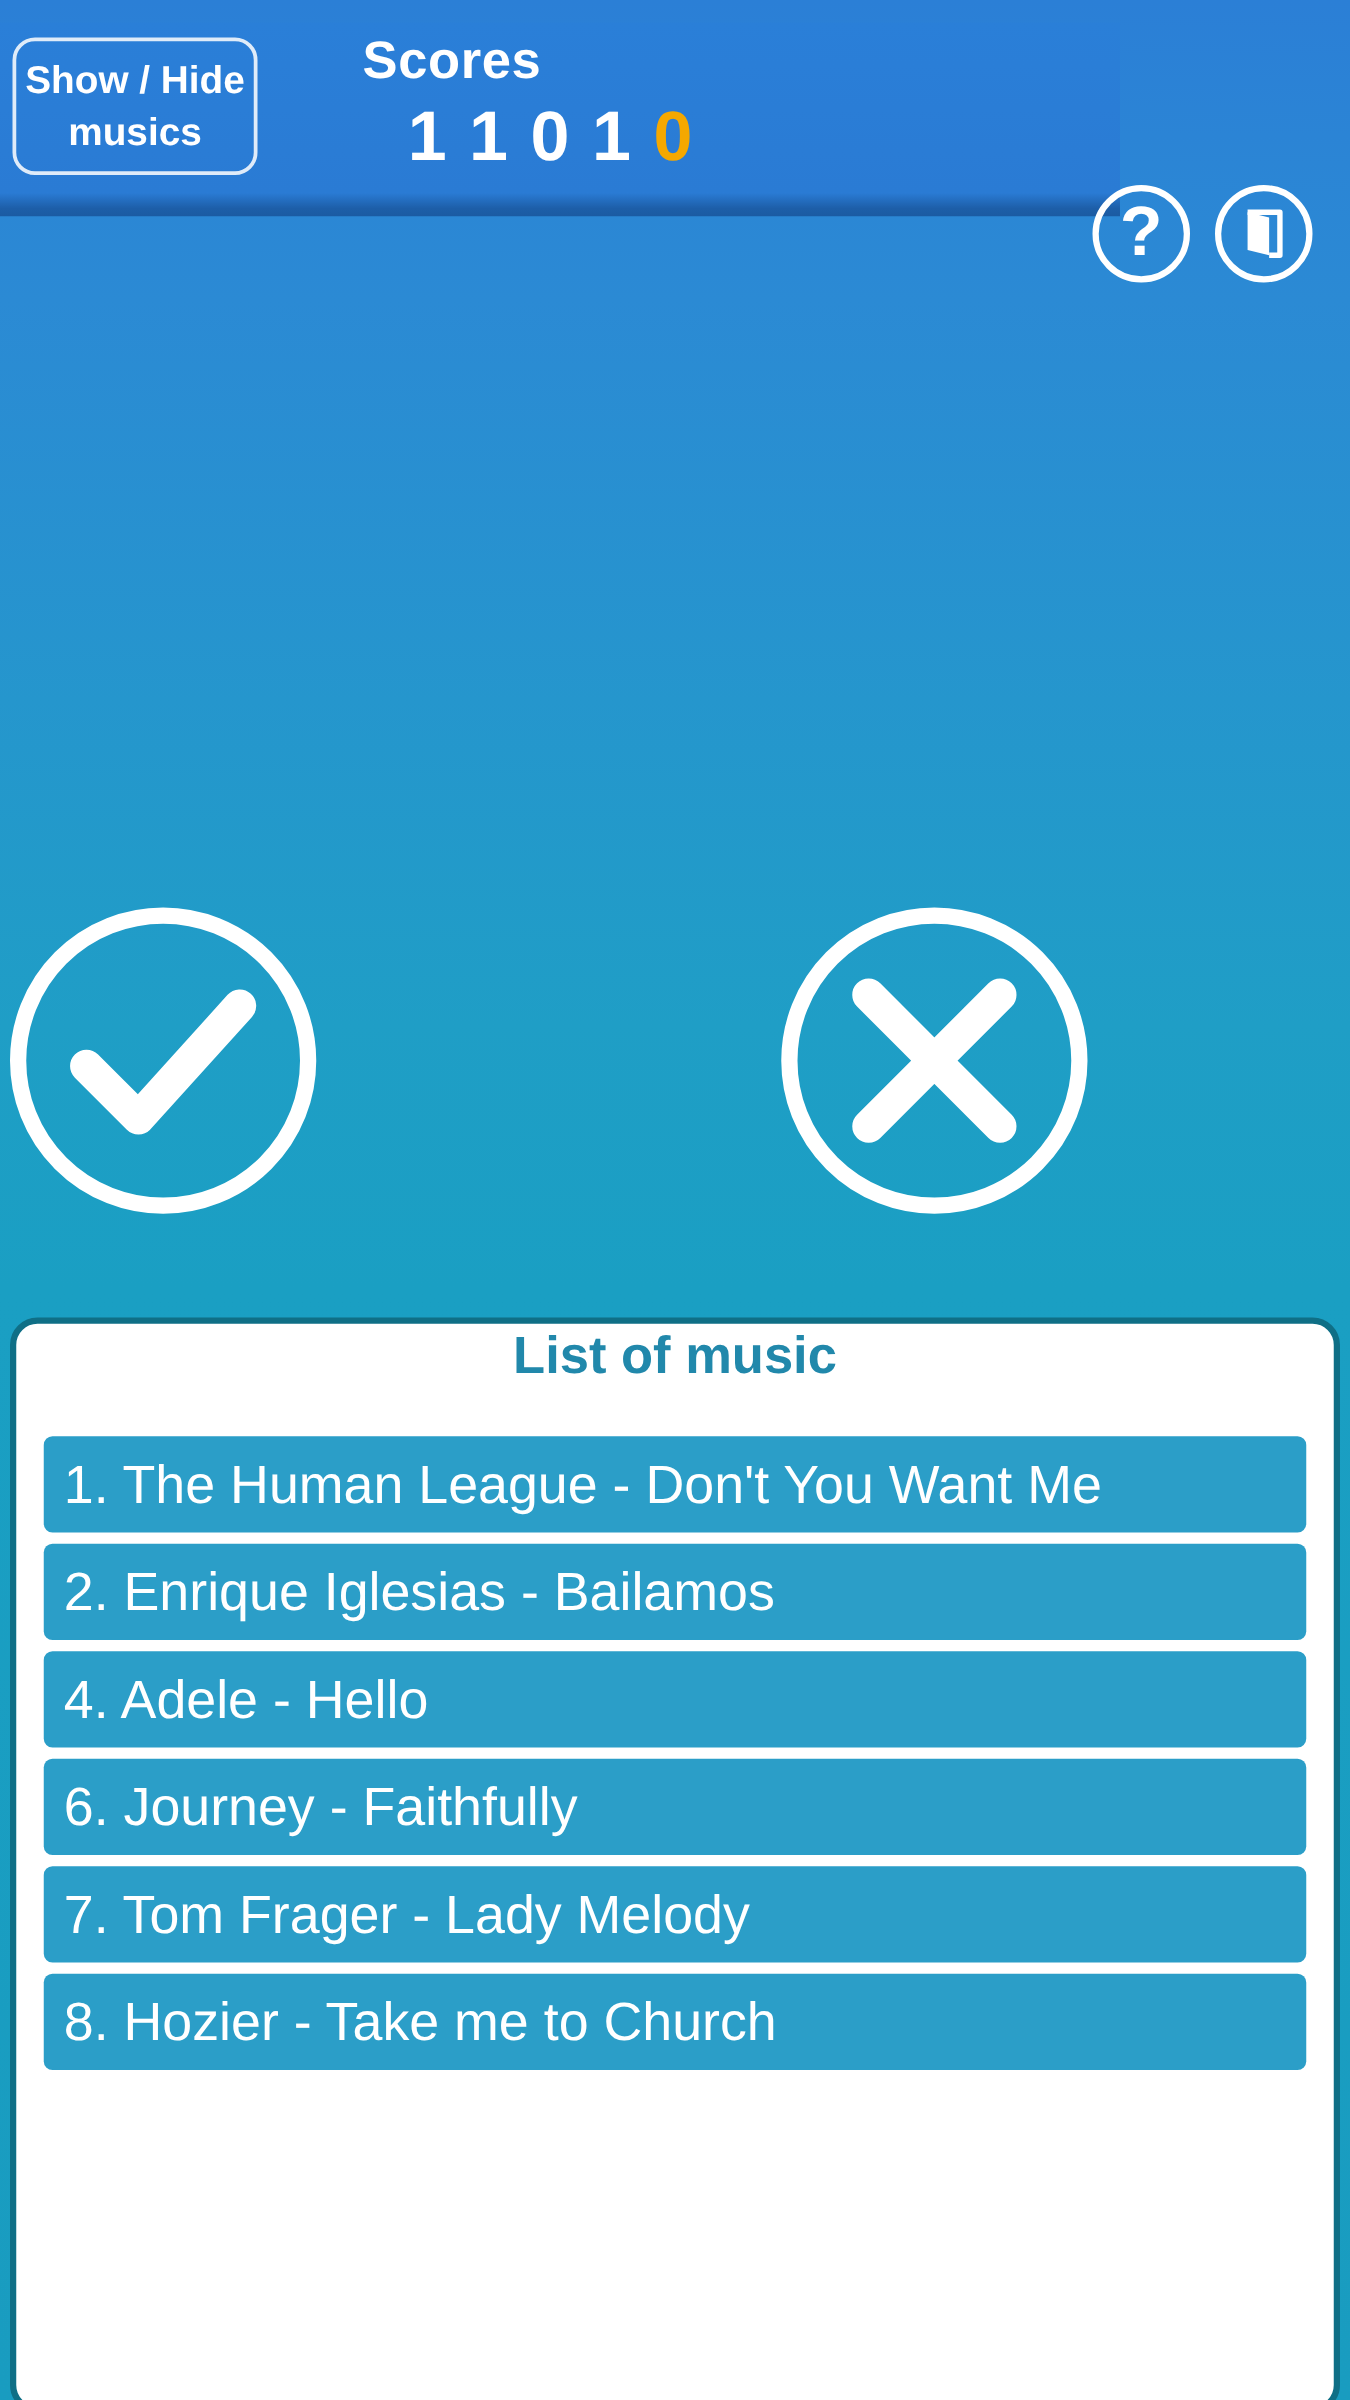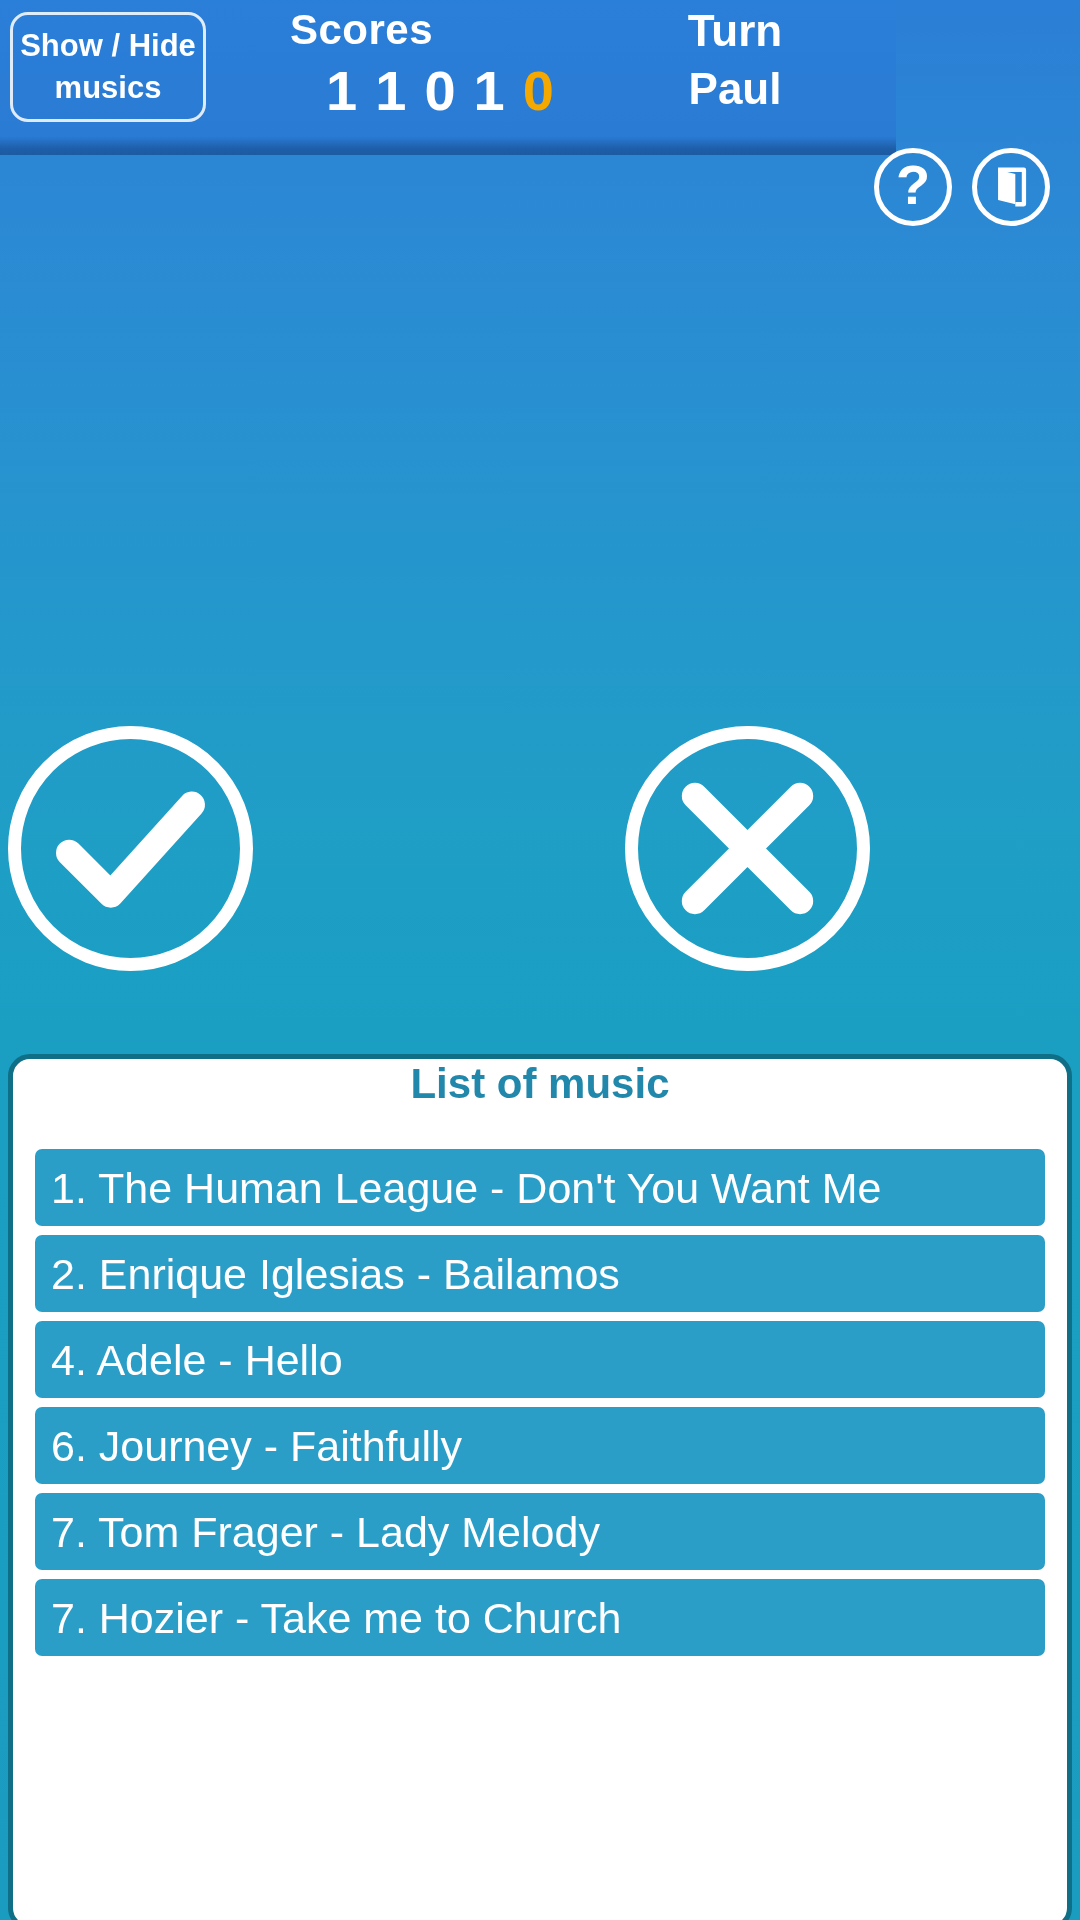--- a/index.html
+++ b/index.html
@@ -22,21 +22,21 @@
         #2596cd 560px,
         #1f9ec6 820px,
         #1a9fc3 1030px,
         #199cc0 1920px);
     overflow: hidden;
   }
 
   
   #topbar {
     position: absolute;
-    left: 0; top: 0;
+    left: 0; top: 18px;
     width: 896px;
     height: 155px;
     background: linear-gradient(180deg, #2a7fd8 0%, #2a7bd4 88%, #1d5ea8 96%, #1b5ba2 100%);
     display: flex;
     align-items: flex-start;
   }
 
   #show-hide-btn {
     position: absolute;
     left: 10px;
@@ -210,24 +210,20 @@
       <div id="scores-title">Scores</div>
       <div id="scores-digits">
         <span class="score-digit">1</span>
         <span class="score-digit">1</span>
         <span class="score-digit">0</span>
         <span class="score-digit">1</span>
         <span class="score-digit active">0</span>
       </div>
     </div>
 
-    <div id="turn-block">
-      <div>Turn</div>
-      <div>Paul</div>
-    </div>
   </div>
 
   <div id="round-icons">
     <div class="round-icon">
       <span class="qmark">?</span>
     </div>
     <div class="round-icon">
       <svg viewBox="0 0 64 64" width="46" height="46" aria-hidden="true">
         <path d="M14 8 H50 V56 H38" fill="none" stroke="#ffffff" stroke-width="6" stroke-linejoin="round"></path>
         <path d="M14 8 L38 14 V56 L14 50 Z" fill="#ffffff"></path>
@@ -250,17 +246,17 @@
 
   <div id="music-card">
     <div id="music-card-title">List of music</div>
 
     <ul id="music-list">
       <li class="music-item">1. The Human League - Don't You Want Me</li>
       <li class="music-item">2. Enrique Iglesias - Bailamos</li>
       <li class="music-item">4. Adele - Hello</li>
       <li class="music-item">6. Journey - Faithfully</li>
       <li class="music-item">7. Tom Frager - Lady Melody</li>
-      <li class="music-item">7. Hozier - Take me to Church</li>
+      <li class="music-item">8. Hozier - Take me to Church</li>
     </ul>
   </div>
 
 </div>
 
 </body></html>

